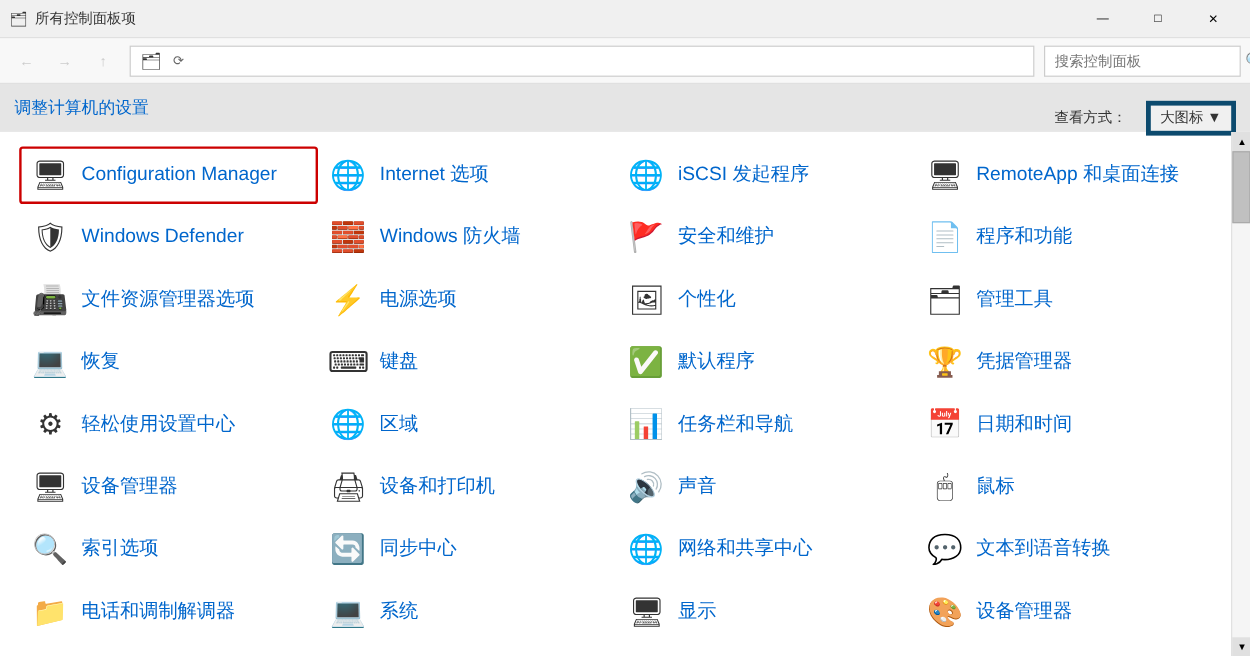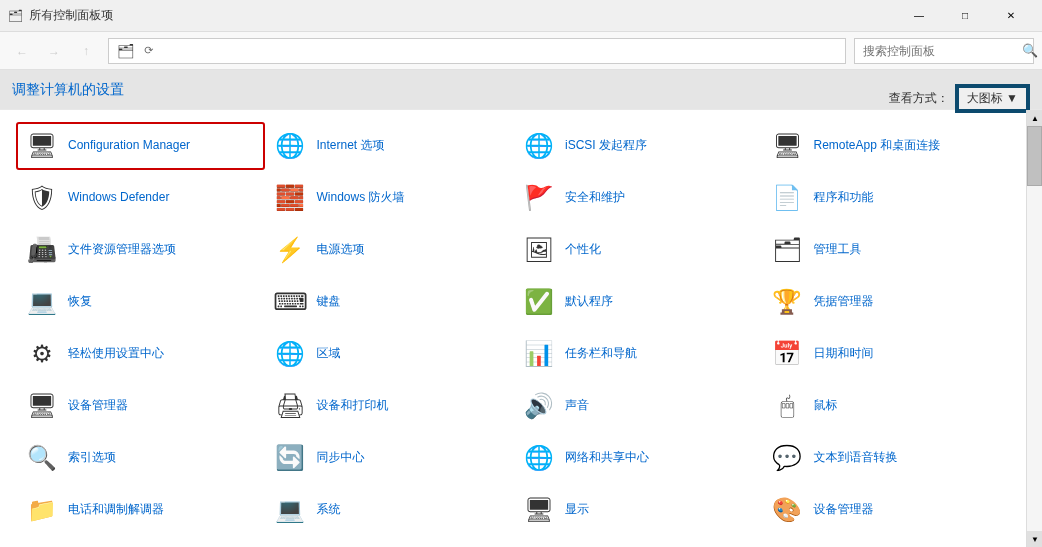--- a/index.html
+++ b/index.html
@@ -90,21 +90,21 @@
       width: 20px;
       height: 20px;
       display: flex;
       align-items: center;
       justify-content: center;
       cursor: pointer;
       color: #666;
       font-size: 11px;
     }
     .search-bar {
-      width: 180px;
+      width: 164px;
       height: 26px;
       border: 1px solid #ccc;
       background: #fff;
       padding: 0 8px;
       display: flex;
       align-items: center;
       gap: 4px;
     }
     .search-input {
       border: none;
@@ -126,21 +126,21 @@
       border-bottom: 1px solid #e8e8e8;
     }
     .page-title-link {
       color: #0066cc;
       text-decoration: none;
       font-size: 14px;
     }
     .view-controls {
       display: flex;
       align-items: center;
-      gap: 6px;
+      gap: 16px;
       font-size: 12px;
       color: #333;
       margin-top: 17px;
     }
     .view-btn {
       border: 4px solid #0c4a6e;
       background: #f0f0f0;
       padding: 2px 8px;
       font-size: 12px;
       cursor: pointer;
@@ -183,21 +183,21 @@
     .item-icon {
       width: 36px;
       height: 36px;
       flex-shrink: 0;
       display: flex;
       align-items: center;
       justify-content: center;
       font-size: 24px;
     }
     .item-label {
-      font-size: 12px;
+      font-size: 16px;
       color: #0066cc;
       text-decoration: none;
       word-break: break-word;
       line-height: 1.3;
     }
     .grid-item.highlighted .item-label {
       color: #0066cc;
     }
 
     

